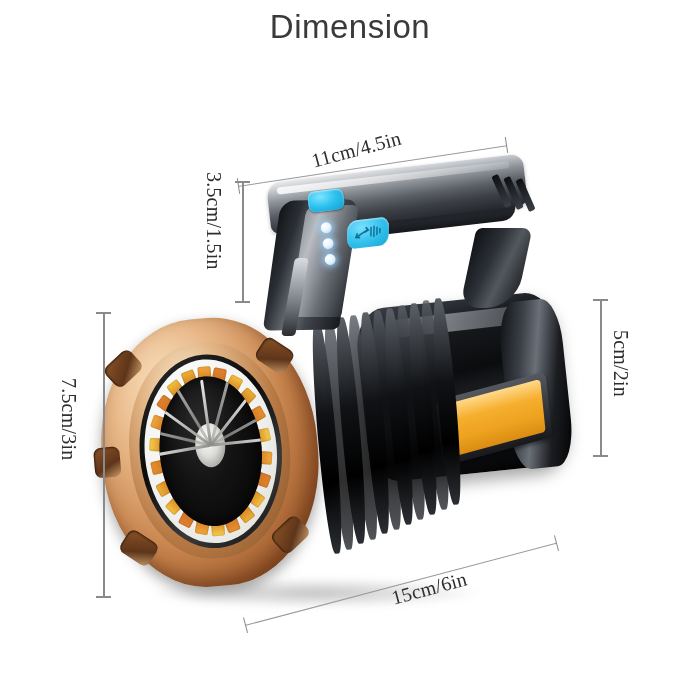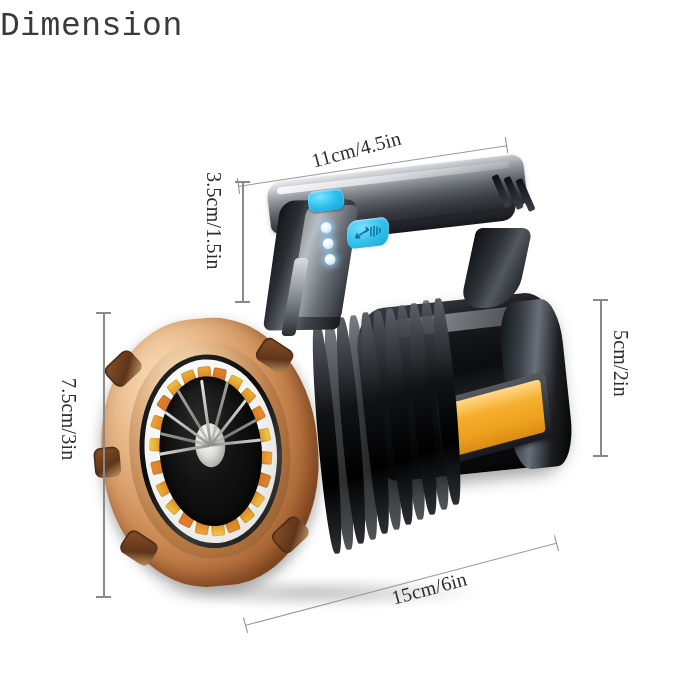--- a/index.html
+++ b/index.html
@@ -6,22 +6,22 @@
   body{
     width:700px;height:700px;
     background:#ffffff;
     font-family:"Liberation Serif", serif;
     overflow:hidden;
   }
   #stage{position:relative;width:700px;height:700px;overflow:hidden;background:#fff;}
 
   
   #title{
-    position:absolute;left:0;top:8px;width:700px;
-    font-family:Liberation Mono, monospace;
+    position:absolute;left:0;top:8px;width:700px;text-align:center;
+    font-family:Liberation Sans, sans-serif;
     font-size:33px;color:#3a3a3a;letter-spacing:.5px;
   }
 
   
   .dimlabel{
     position:absolute;
     font-family:"Liberation Serif", serif;
     font-size:20px;
     color:#2e2e2e;
     white-space:nowrap;

